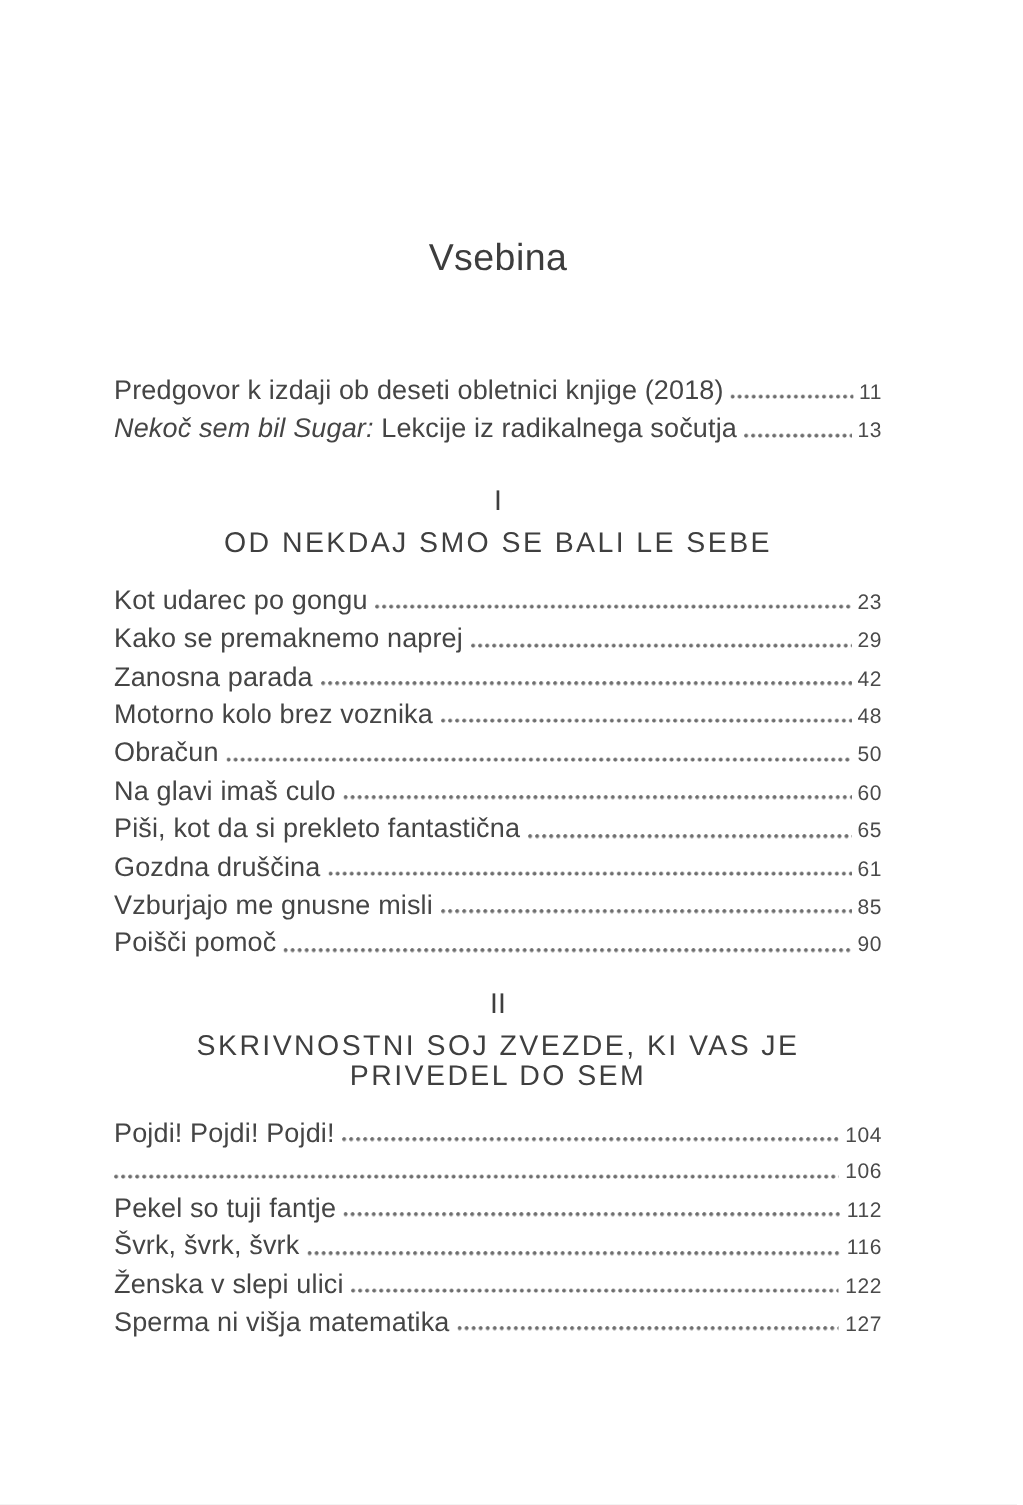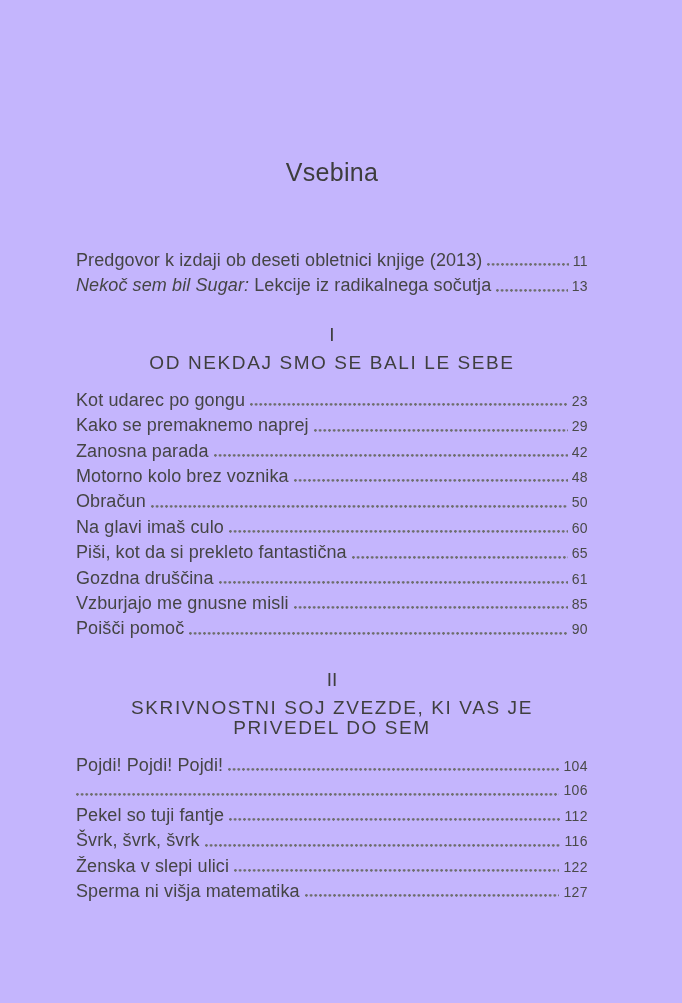--- a/index.html
+++ b/index.html
@@ -5,21 +5,21 @@
   html, body {
     margin: 0;
     padding: 0;
     background: #e9e9e9;
   }
   .page {
     position: relative;
     width: 682px;
     height: 1003px;
     margin: 0 auto;
-    background: #c4b5fd;
+    background: #ffffff;
     overflow: hidden;
     font-family: "Liberation Sans", "DejaVu Sans", sans-serif;
     color: #454545;
     box-sizing: border-box;
     padding: 0 94px 0 76px;
   }
   .book-title {
     margin-top: 156px;
     text-align: center;
     font-size: 25px;
@@ -58,21 +58,21 @@
   .pg {
     font-size: 14px;
     color: #4a4a4a;
     white-space: nowrap;
     letter-spacing: 0.4px;
   }
   .section {
     margin-top: 24px;
   }
   .section + .section {
-    margin-top: 26px;
+    margin-top: 16px;
   }
   .section-numeral {
     text-align: center;
     font-size: 19px;
     line-height: 24px;
     color: #3f3f3f;
   }
   .section-heading {
     margin-top: 6px;
     text-align: center;
@@ -87,21 +87,21 @@
 </style>
 </head>
 <body>
 
 <div class="page">
 
   <div class="book-title">Vsebina</div>
 
   <div class="front-matter">
     <div class="toc-row">
-      <span class="entry-label">Predgovor k izdaji ob deseti obletnici knjige (2013)</span>
+      <span class="entry-label">Predgovor k izdaji ob deseti obletnici knjige (2018)</span>
       <span class="leader"></span>
       <span class="pg">11</span>
     </div>
     <div class="toc-row">
       <span class="entry-label"><span class="italic">Nekoč sem bil Sugar:</span><span> Lekcije iz radikalnega sočutja</span></span>
       <span class="leader"></span>
       <span class="pg">13</span>
     </div>
   </div>
 

